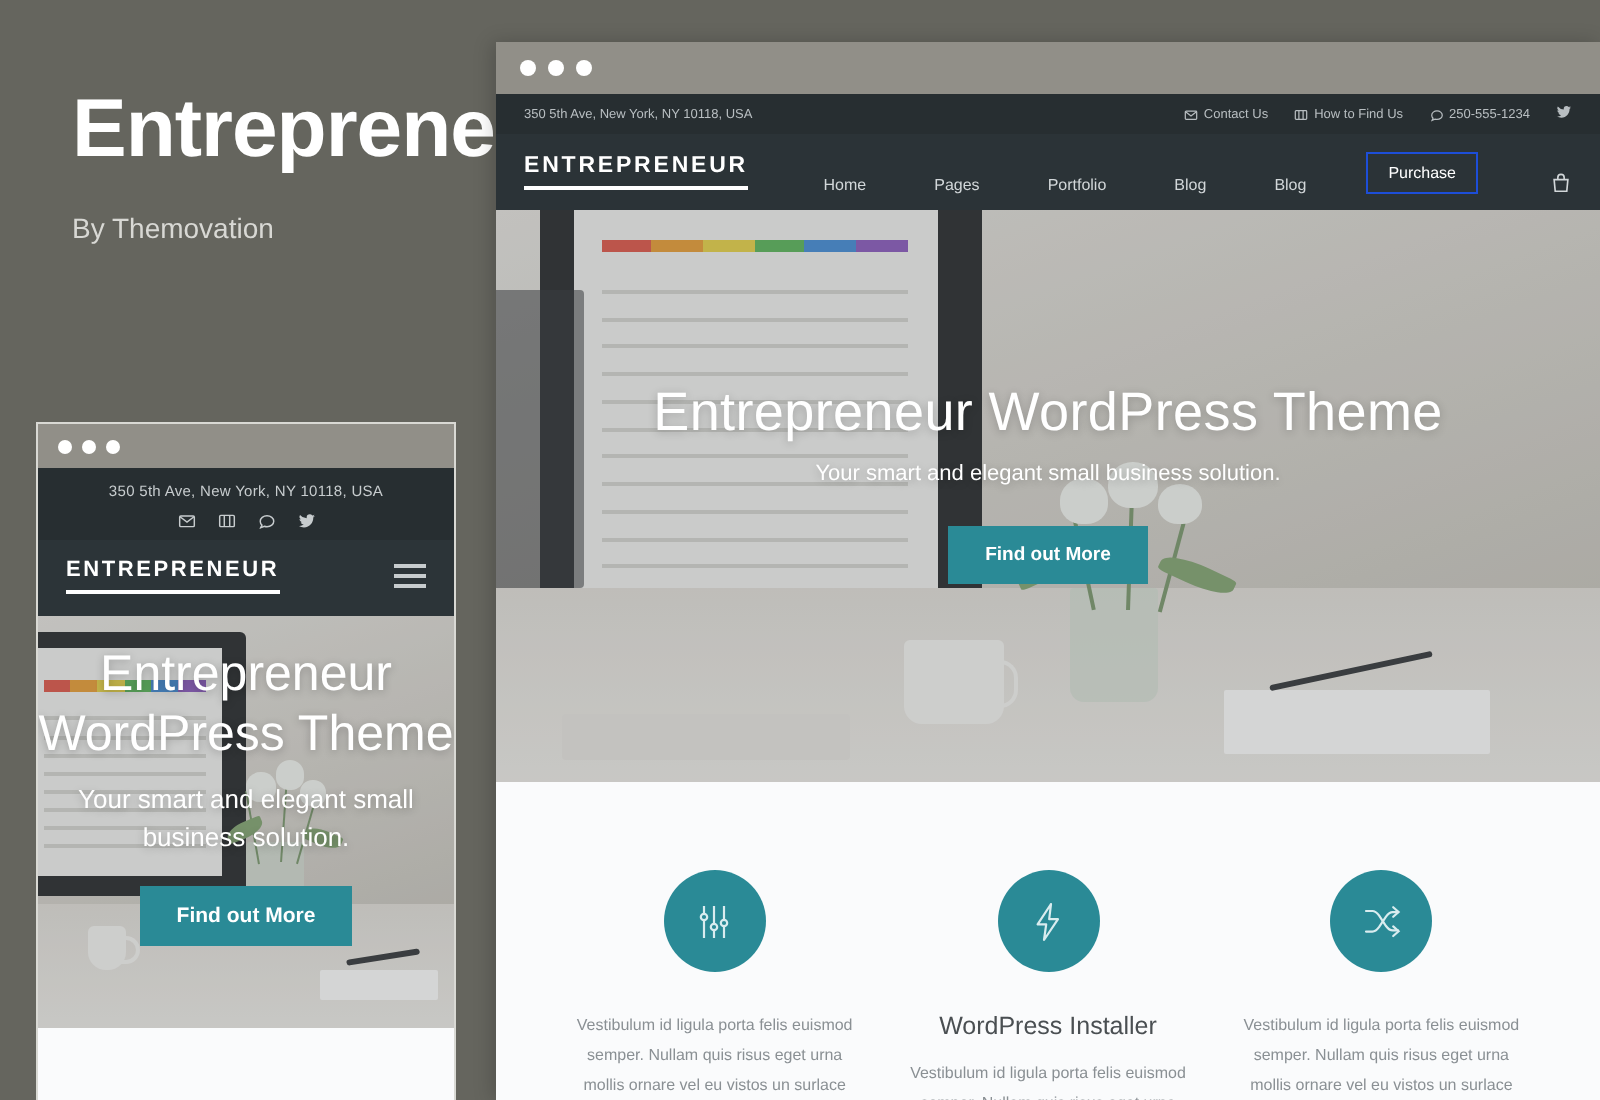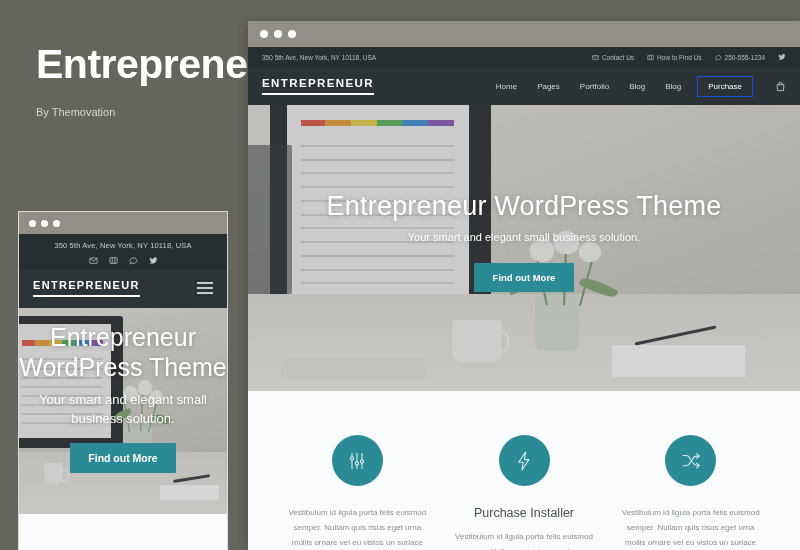--- a/index.html
+++ b/index.html
@@ -26,21 +26,21 @@
     white-space:nowrap;
   }
   .promo-sub {
     font-size:30px;
     font-weight:300;
     color:#f2f2f0;
     line-height:1.25;
     margin-top:4px;
   }
   .promo-by {
-    font-size:11px;
+    font-size:14px;
     color:#d8d8d4;
     margin-top:20px;
   }
 
   
   .chrome-bar {
     background:#918f88;
     display:flex;
     align-items:center;
     padding-left:10px;
@@ -153,21 +153,21 @@
     display:flex; align-items:center; justify-content:space-between;
     padding:0 14px;
   }
   .d-logo {
     font-size:11.5px; font-weight:bold; letter-spacing:1.4px;
     color:#ffffff;
     border-bottom:2px solid #ffffff;
     padding-bottom:4px;
   }
   .d-nav {
-    display:flex; align-items:center; gap:0;
+    display:flex; align-items:flex-end; gap:14px;
     color:#d2d7d9;
     font-size:8px;
   }
   .d-nav a { padding:0 10px; color:#d2d7d9; text-decoration:none; white-space:nowrap; }
   .d-purchase {
     border:1px solid #1d4ed8;
     padding:5px 10px;
     margin-left:6px;
     color:#ffffff;
     font-size:8px;
@@ -530,21 +530,21 @@
       </div>
       <div class="feature-text">Vestibulum id ligula porta felis euismod semper. Nullam quis risus eget urna mollis ornare vel eu vistos un surlace leo.</div>
     </div>
 
     <div class="feature">
       <div class="feature-icon">
         <svg width="24" height="24" viewBox="0 0 24 24" fill="none" stroke="#d9ecef" stroke-width="1.1" stroke-linejoin="round">
           <path d="M13.5 3 6.8 13.2h4.3L10 21l7-10.4h-4.4L13.5 3Z"></path>
         </svg>
       </div>
-      <div class="feature-title">Purchase Installer</div>
+      <div class="feature-title">WordPress Installer</div>
       <div class="feature-text">Vestibulum id ligula porta felis euismod semper. Nullam quis risus eget urna mollis ornare vel eu vistos un surlace leo.</div>
     </div>
 
     <div class="feature">
       <div class="feature-icon">
         <svg width="24" height="24" viewBox="0 0 24 24" fill="none" stroke="#d9ecef" stroke-width="1.1" stroke-linecap="round">
           <path d="M4 6.5h3.2c1.4 0 2.4 1 3.3 2.2L14 14c.9 1.2 1.9 2.2 3.3 2.2H20"></path>
           <path d="M4 16.8h3.2c1.4 0 2.4-1 3.3-2.2L14 9.3c.9-1.2 1.9-2.2 3.3-2.2H20"></path>
           <path d="M17.6 4.6 20.3 7l-2.7 2.4M17.6 14.2l2.7 2.4-2.7 2.4"></path>
         </svg>

